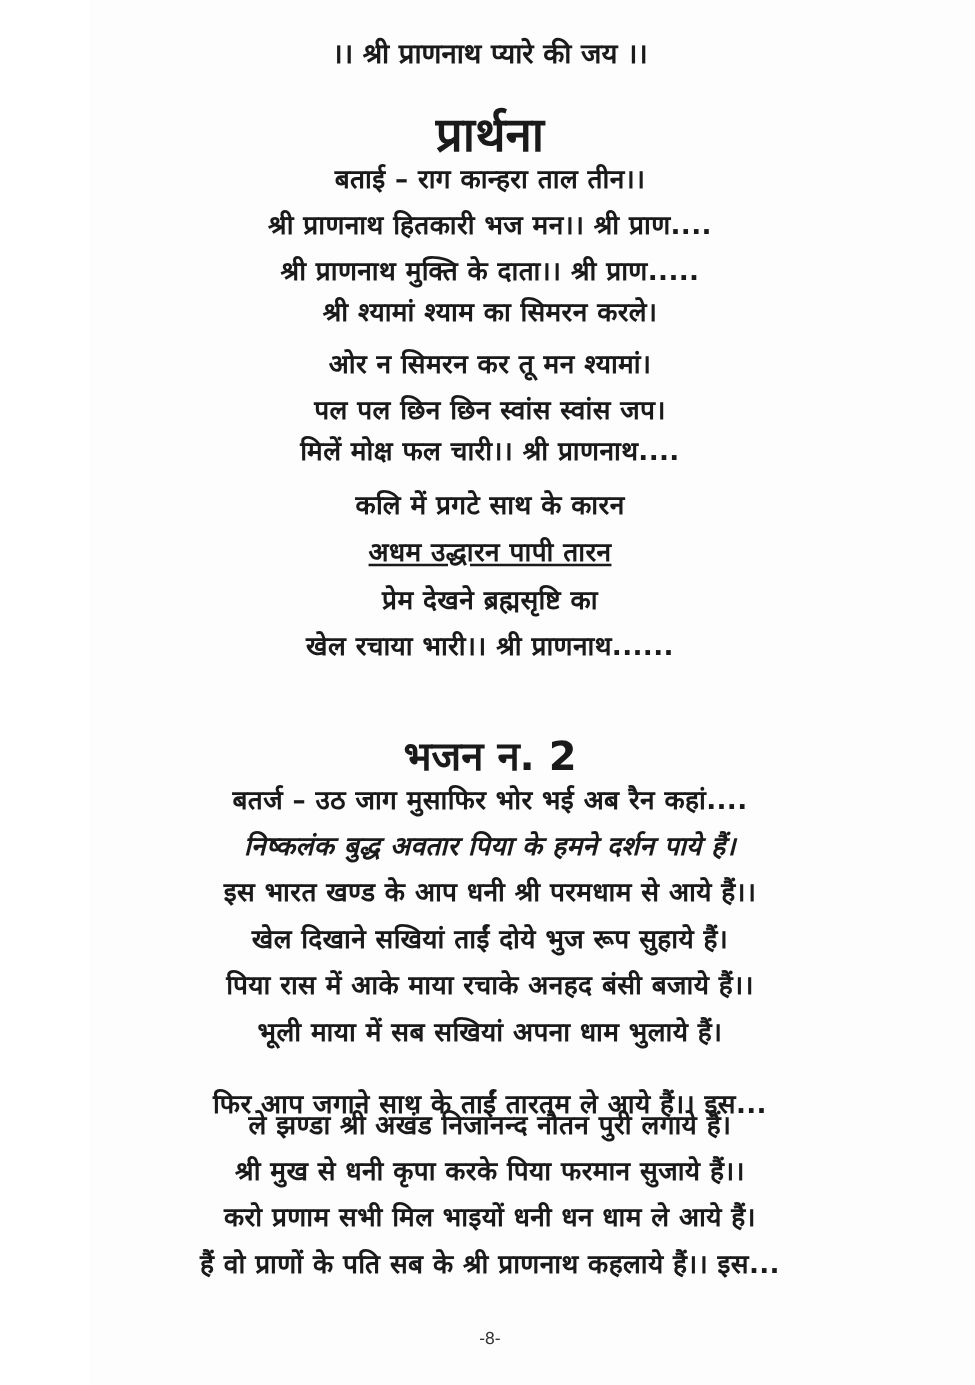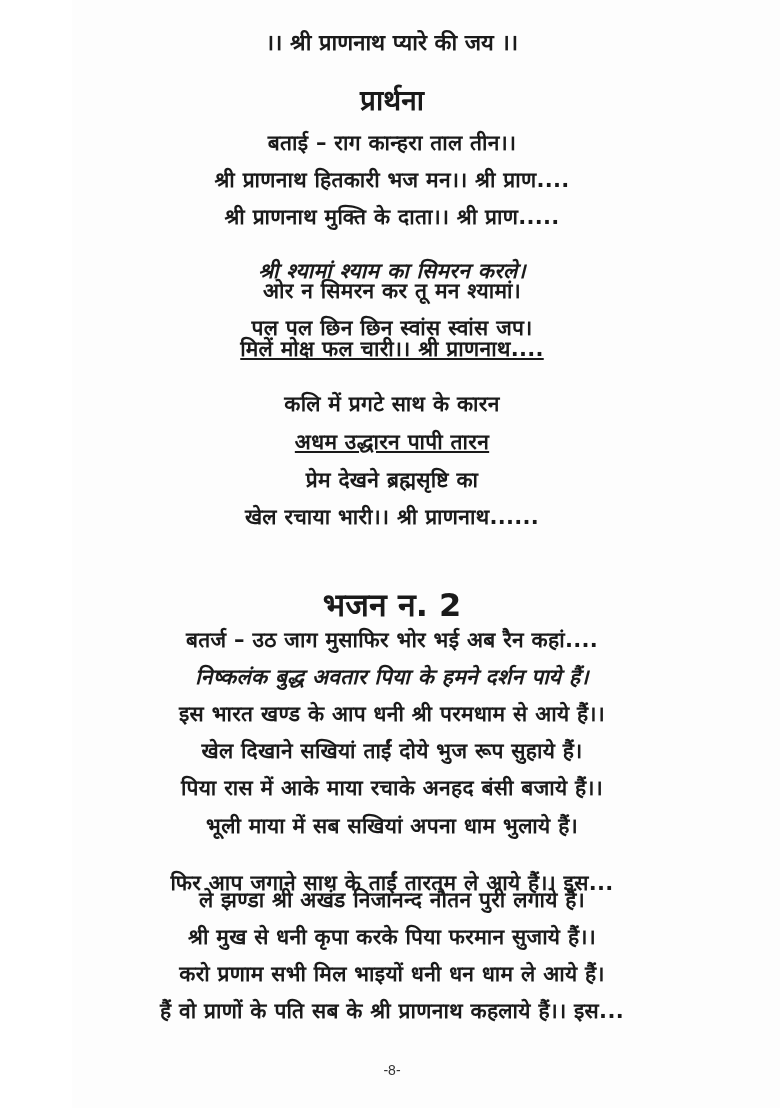--- a/index.html
+++ b/index.html
@@ -24,29 +24,29 @@
     font-size:14px; font-family:"Liberation Sans", sans-serif; color:#333;
   }
 </style>
 </head>
 <body>
 
 <div class="page-shade"></div>
 
 <div class="content">
   <div class="heading" style="top:26px;font-size:22px;">।। श्री प्राणनाथ प्यारे की जय ।।</div>
-  <div class="heading" style="top:80px;font-size:28px;font-family:Liberation Mono, monospace;">प्रार्थना</div>
+  <div class="heading" style="top:80px;font-size:38px;font-family:Liberation Mono, monospace;">प्रार्थना</div>
 
   <div class="line" style="top:128px;">बताई – राग कान्हरा ताल तीन।।</div>
   <div class="line" style="top:165px;">श्री प्राणनाथ हितकारी भज मन।। श्री प्राण....</div>
   <div class="line" style="top:202px;">श्री प्राणनाथ मुक्ति के दाता।। श्री प्राण.....</div>
-  <div class="line" style="top:256px;font-style:italic;">श्री श्यामां श्याम का सिमरन करले।</div>
+  <div class="line" style="top:235px;">श्री श्यामां श्याम का सिमरन करले।</div>
   <div class="line" style="top:276px;">ओर न सिमरन कर तू मन श्यामां।</div>
   <div class="line" style="top:313px;">पल पल छिन छिन स्वांस स्वांस जप।</div>
-  <div class="line" style="top:334px;text-decoration:underline;">मिलें मोक्ष फल चारी।। श्री प्राणनाथ....</div>
+  <div class="line" style="top:346px;">मिलें मोक्ष फल चारी।। श्री प्राणनाथ....</div>
   <div class="line" style="top:389px;">कलि में प्रगटे साथ के कारन</div>
   <div class="line" style="top:427px;text-decoration:underline;">अधम उद्धारन पापी तारन</div>
   <div class="line" style="top:465px;">प्रेम देखने ब्रह्मसृष्टि का</div>
   <div class="line" style="top:502px;">खेल रचाया भारी।। श्री प्राणनाथ......</div>
 
   <div class="heading" style="top:582px;font-size:32px;">भजन न. 2</div>
 
   <div class="line" style="top:625px;">बतर्ज – उठ जाग मुसाफिर भोर भई अब रैन कहां....</div>
   <div class="line" style="top:662px;font-style:italic;">निष्कलंक बुद्ध अवतार पिया के हमने दर्शन पाये हैं।</div>
   <div class="line" style="top:699px;">इस भारत खण्ड के आप धनी श्री परमधाम से आये हैं।।</div>

